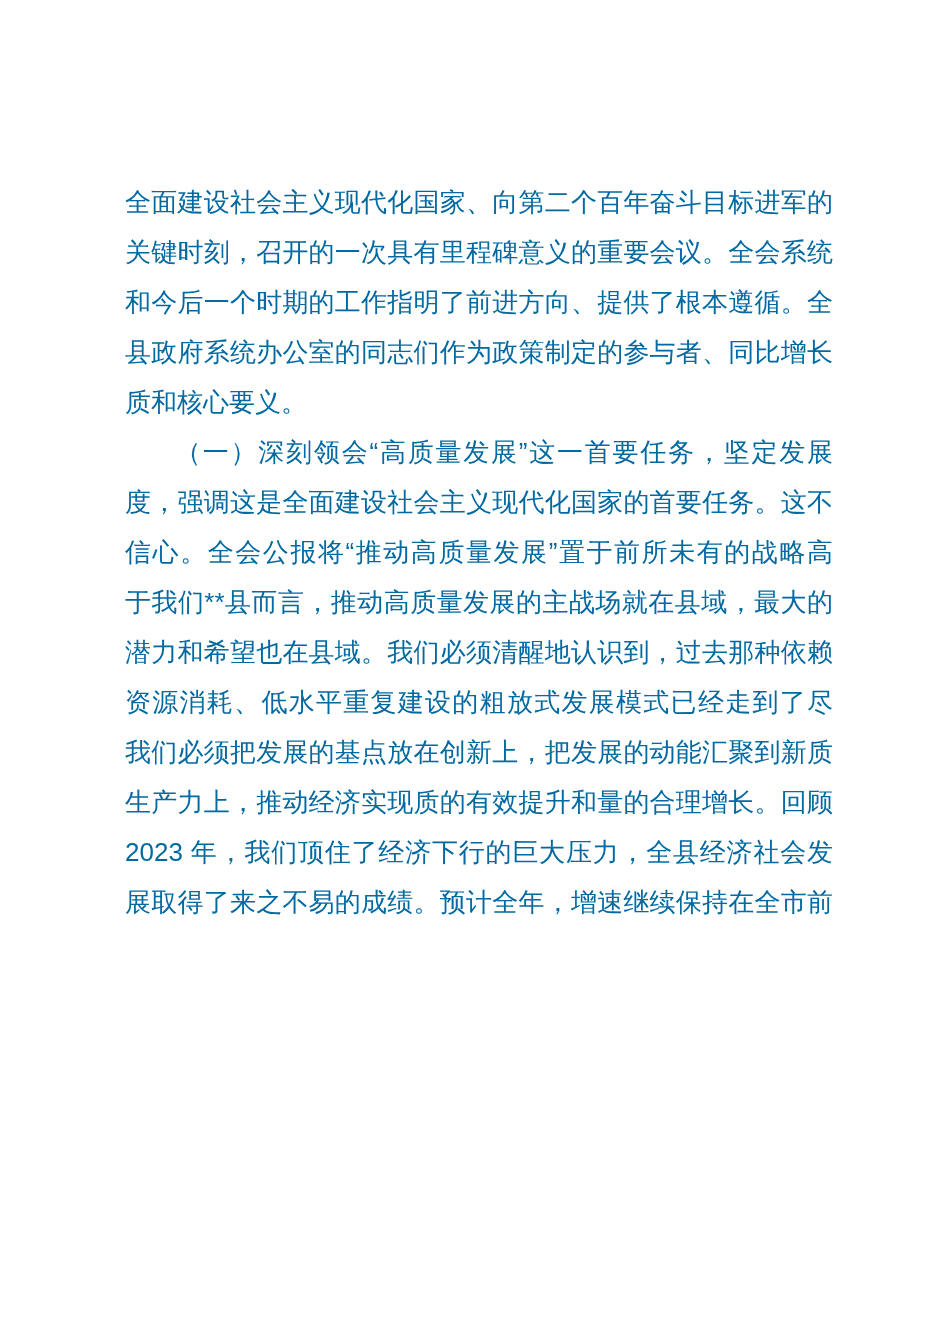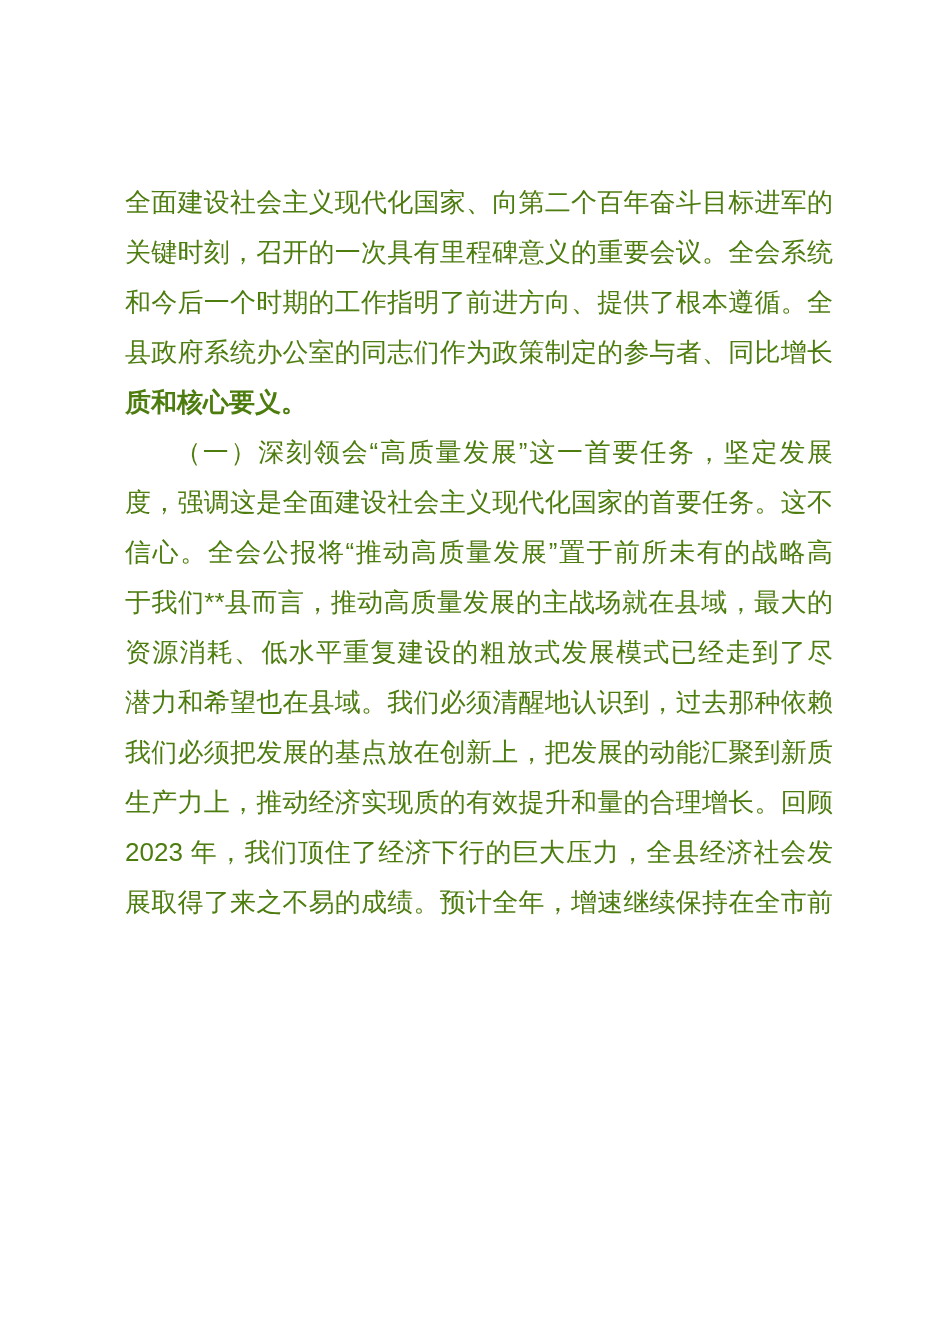--- a/index.html
+++ b/index.html
@@ -22,29 +22,28 @@
   }
   .paragraph {
     margin: 0;
     padding: 0;
   }
   .line {
     font-family: "Liberation Sans", "DejaVu Sans", sans-serif;
     font-size: 26px;
     line-height: 50px;
     height: 50px;
-    color: #4d7c0f;
+    color: #0369a1;
     text-align: justify;
     text-align-last: justify;
     overflow: hidden;
     white-space: normal;
   }
   .line.para-end {
     text-align-last: left;
-    font-weight: bold;
   }
   .line.first-indent {
     text-indent: 50px;
   }
 </style>
 </head>
 <body>
 
 <div class="page">
   <div class="doc-content" id="doc-content">
@@ -53,21 +52,21 @@
         <div class="line">关键时刻，召开的一次具有里程碑意义的重要会议。全会系统</div>
         <div class="line">和今后一个时期的工作指明了前进方向、提供了根本遵循。全</div>
         <div class="line">县政府系统办公室的同志们作为政策制定的参与者、同比增长</div>
         <div class="line para-end">质和核心要义。</div>
       </div>
       <div class="paragraph">
         <div class="line first-indent">（一）深刻领会“高质量发展”这一首要任务，坚定发展</div>
         <div class="line">度，强调这是全面建设社会主义现代化国家的首要任务。这不</div>
         <div class="line">信心。全会公报将“推动高质量发展”置于前所未有的战略高</div>
         <div class="line">于我们**县而言，推动高质量发展的主战场就在县域，最大的</div>
+        <div class="line">潜力和希望也在县域。我们必须清醒地认识到，过去那种依赖</div>
         <div class="line">资源消耗、低水平重复建设的粗放式发展模式已经走到了尽</div>
-        <div class="line">潜力和希望也在县域。我们必须清醒地认识到，过去那种依赖</div>
         <div class="line">我们必须把发展的基点放在创新上，把发展的动能汇聚到新质</div>
         <div class="line">生产力上，推动经济实现质的有效提升和量的合理增长。回顾</div>
         <div class="line">2023 年，我们顶住了经济下行的巨大压力，全县经济社会发</div>
         <div class="line">展取得了来之不易的成绩。预计全年，增速继续保持在全市前列</div>
       </div>
     </div>
 </div>
 
 </body></html>

